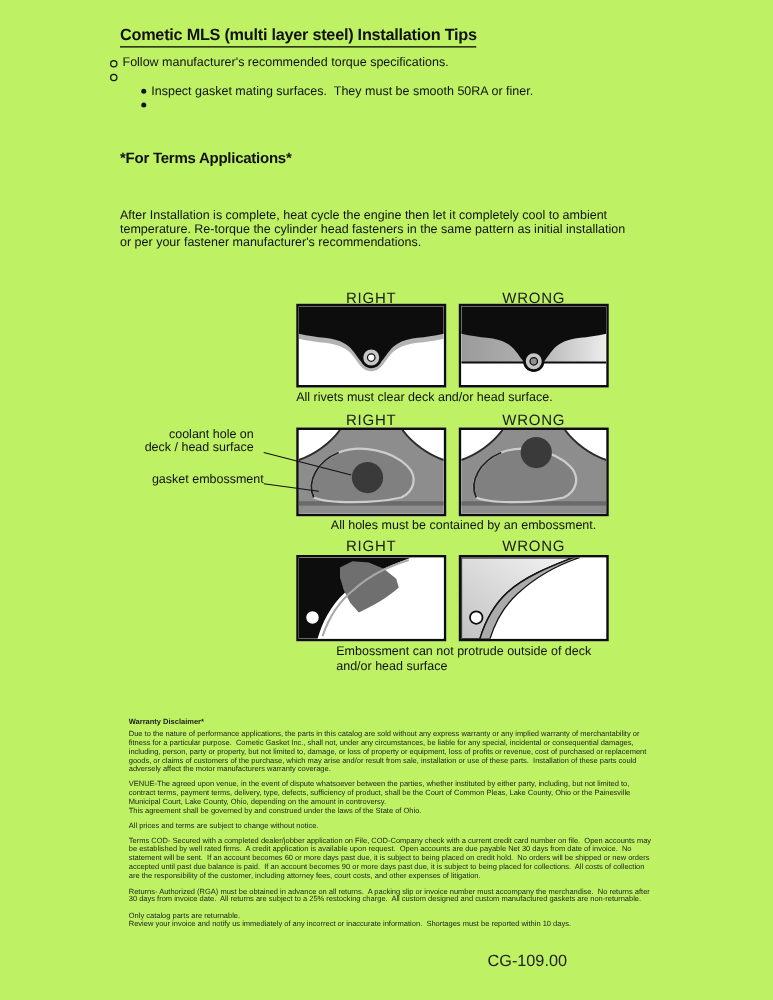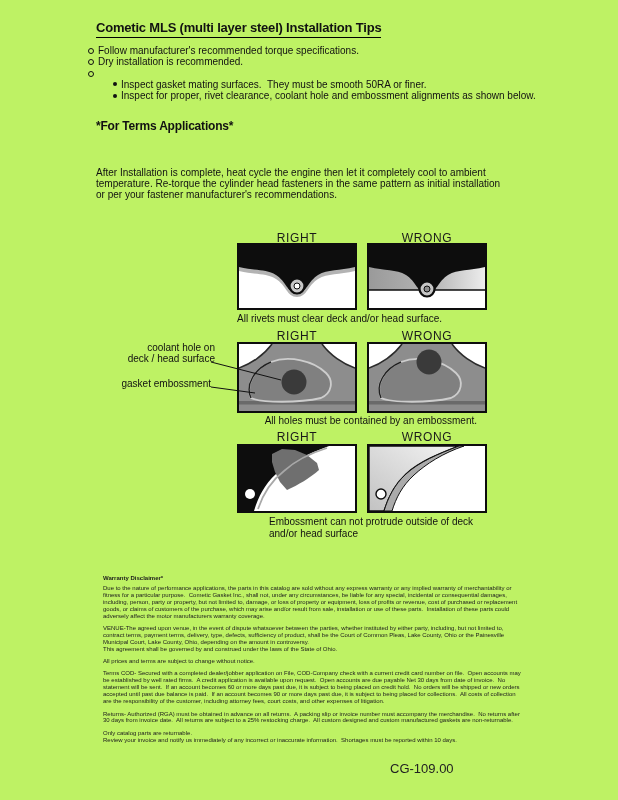--- a/index.html
+++ b/index.html
@@ -36,32 +36,27 @@
 
   <div class="abs title">Cometic MLS (multi layer steel) Installation Tips</div>
 
   <div class="abs bullets">
     <div class="brow">
       <span class="b-open"></span>
       <span class="pre">Follow manufacturer's recommended torque specifications.</span>
     </div>
     <div class="brow">
       <span class="b-open"></span>
-      <span class="pre">Dry installation is recommended.</span>
-    </div>
-    <div class="brow">
-      <span class="b-open"></span>
     </div>
     <div class="brow sub">
       <span class="b-fill"></span>
       <span class="pre">Inspect gasket mating surfaces.  They must be smooth 50RA or finer.</span>
     </div>
     <div class="brow sub">
       <span class="b-fill"></span>
-      <span class="pre">Inspect for proper, rivet clearance, coolant hole and embossment alignments as shown below.</span>
     </div>
   </div>
 
   <div class="abs h2">*For Terms Applications*</div>
   <div class="abs para pre" style="top:167px;">After Installation is complete, heat cycle the engine then let it completely cool to ambient
 temperature. Re-torque the cylinder head fasteners in the same pattern as initial installation
 or per your fastener manufacturer's recommendations.</div>
 
   <div class="abs dlabel" style="left:237px;top:231px;">RIGHT</div>
   <div class="abs dlabel" style="left:367px;top:231px;">WRONG</div>
@@ -92,21 +87,21 @@
       <circle cx="58" cy="44" r="7.5" fill="#c6c6c6" stroke="#0d0d0d" stroke-width="2.2"></circle>
       <circle cx="58" cy="44" r="3" fill="#8f8f8f" stroke="#0d0d0d" stroke-width="1"></circle>
     </svg>
   </div>
 
   <div class="abs cap" style="left:237px;top:313px;">All rivets must clear deck and/or head surface.</div>
 
   <div class="abs dlabel" style="left:237px;top:329px;">RIGHT</div>
   <div class="abs dlabel" style="left:367px;top:329px;">WRONG</div>
 
-  <div class="abs sidelabel pre" style="left:100px;top:342px;">coolant hole on
+  <div class="abs sidelabel pre" style="left:88px;top:342px;">coolant hole on
 deck / head surface</div>
   <div class="abs sidelabel pre" style="left:96px;top:378px;">gasket embossment</div>
 
   <div class="abs dbox" style="left:237px;top:342px;height:71px;">
     <svg viewBox="0 0 116 67" preserveAspectRatio="none">
       <rect x="0" y="0" width="116" height="67" fill="#8d8d8d"></rect>
       <rect x="0" y="57" width="116" height="3.5" fill="#6a6a6a"></rect>
       <path d="M12,54 C6,41 15,25 32,18 C50,11 75,17 87,29 C95,37 93,49 82,54 C60,59 23,59 12,54 Z" fill="#808080" stroke="#cdcdcd" stroke-width="1.8"></path>
       <path d="M12,54 C6,41 15,25 32,18" fill="none" stroke="#222222" stroke-width="1.5"></path>
       <path d="M0,0 H33 C25,11 12,20 0,24 Z" fill="#ffffff"></path>

